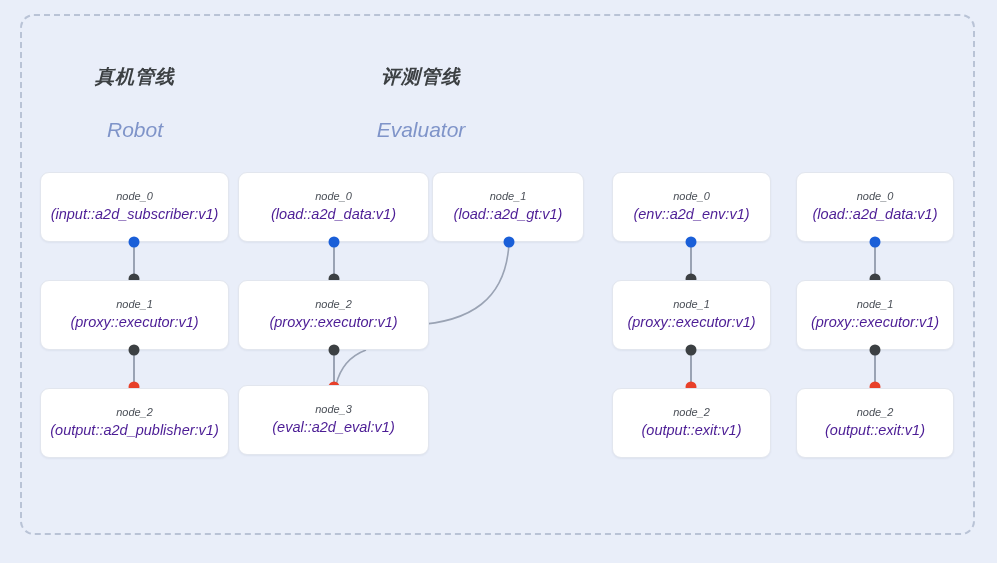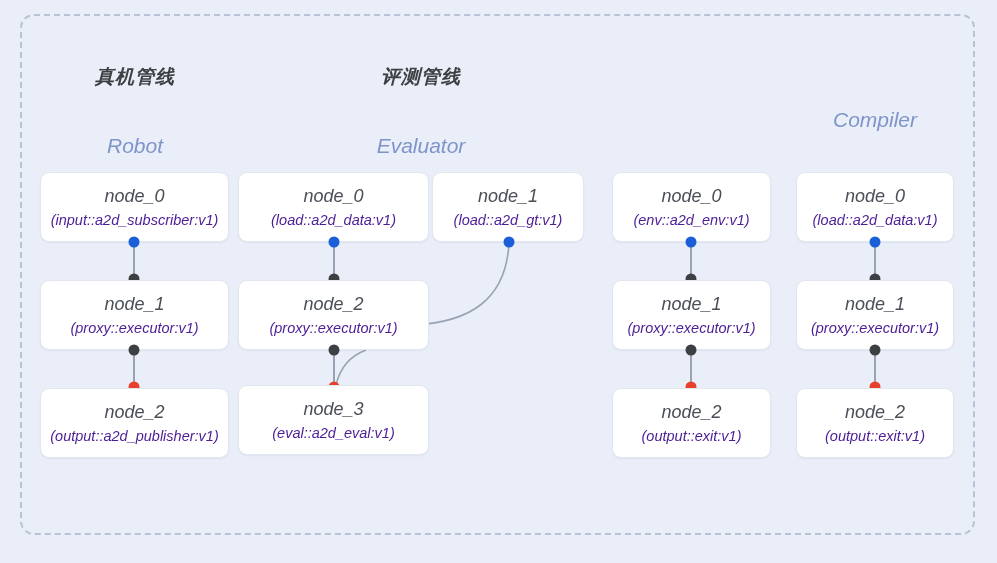--- a/index.html
+++ b/index.html
@@ -46,40 +46,40 @@
   .col-title-cn {
     font-size: 19px;
     font-weight: bold;
     color: #3c4043;
     letter-spacing: 1px;
     white-space: nowrap;
   }
   .col-title-en {
     font-size: 21px;
     color: #7f94c9;
-    margin-top: 44px;
+    margin-top: 28px;
     white-space: nowrap;
     font-weight: normal;
   }
 
   
   .node {
     position: absolute;
     background: #ffffff;
     border: 1px solid #e2e6ee;
     border-radius: 9px;
     box-sizing: border-box;
     display: flex;
     flex-direction: column;
     align-items: center;
     justify-content: center;
     box-shadow: 0 1px 2px rgba(40,55,90,0.06);
   }
   .node-title {
-    font-size: 18px;
+    font-size: 11px;
     color: #4a4f57;
     line-height: 1.45;
     white-space: nowrap;
   }
   .node-sub {
     font-size: 14.5px;
     color: #4c1d95;
     line-height: 1.45;
     white-space: nowrap;
   }
@@ -130,21 +130,20 @@
     <div class="col-title-en">Robot</div>
   </div>
 
   <div class="col-header" style="left:326px; top:64px; width:190px;">
     <div class="col-title-cn">评测管线</div>
     <div class="col-title-en">Evaluator</div>
   </div>
 
 
   <div class="col-header" style="left:780px; top:64px; width:190px;">
-    <div class="col-title-en">Compiler</div>
   </div>
 
   <div class="vlink" style="left:134px; top:242px; height:38px;"></div>
   <div class="vlink" style="left:134px; top:350px; height:38px;"></div>
 
   <div class="vlink" style="left:334px; top:242px; height:38px;"></div>
   <div class="vlink" style="left:334px; top:350px; height:38px;"></div>
 
   <div class="vlink" style="left:691px; top:242px; height:38px;"></div>
   <div class="vlink" style="left:691px; top:350px; height:38px;"></div>

